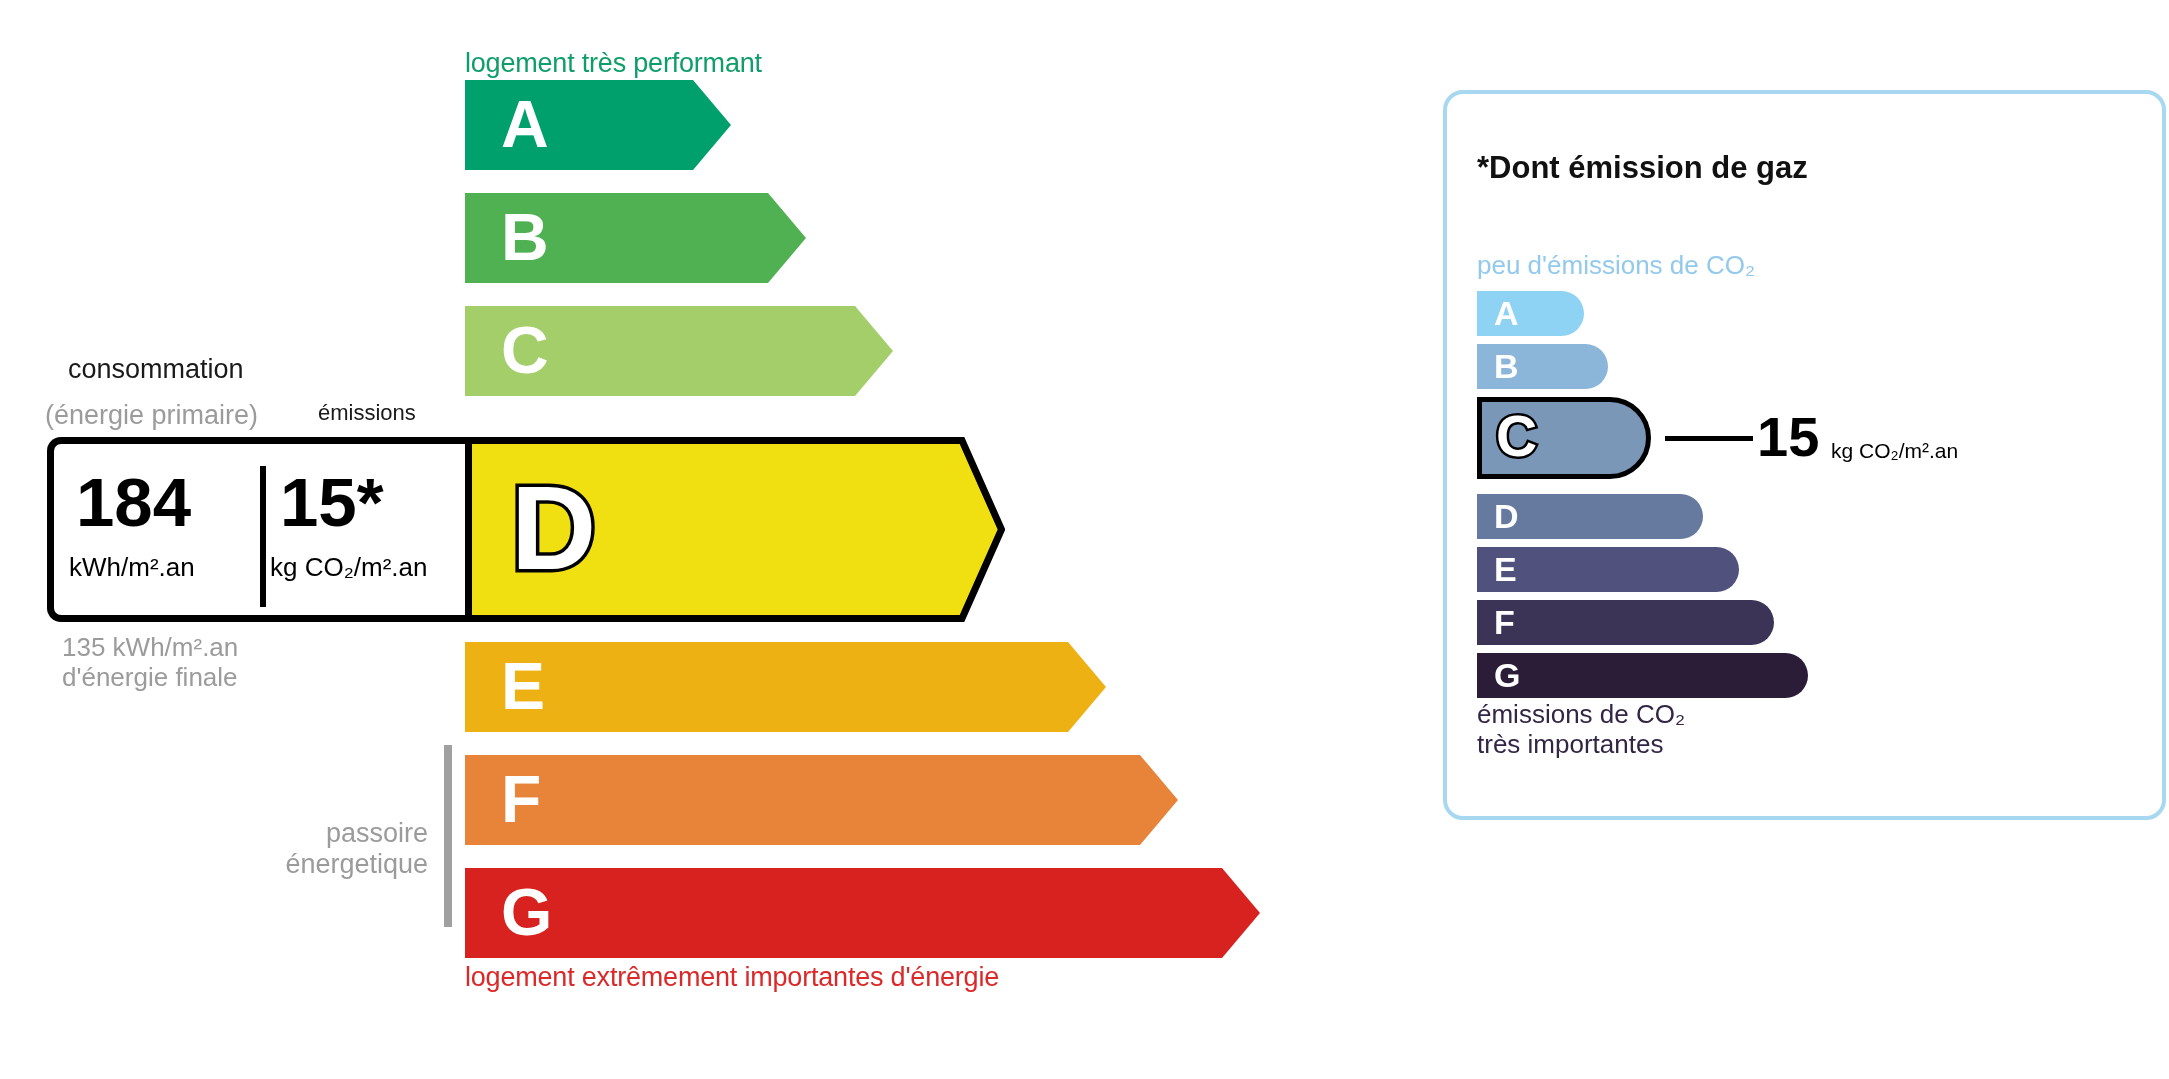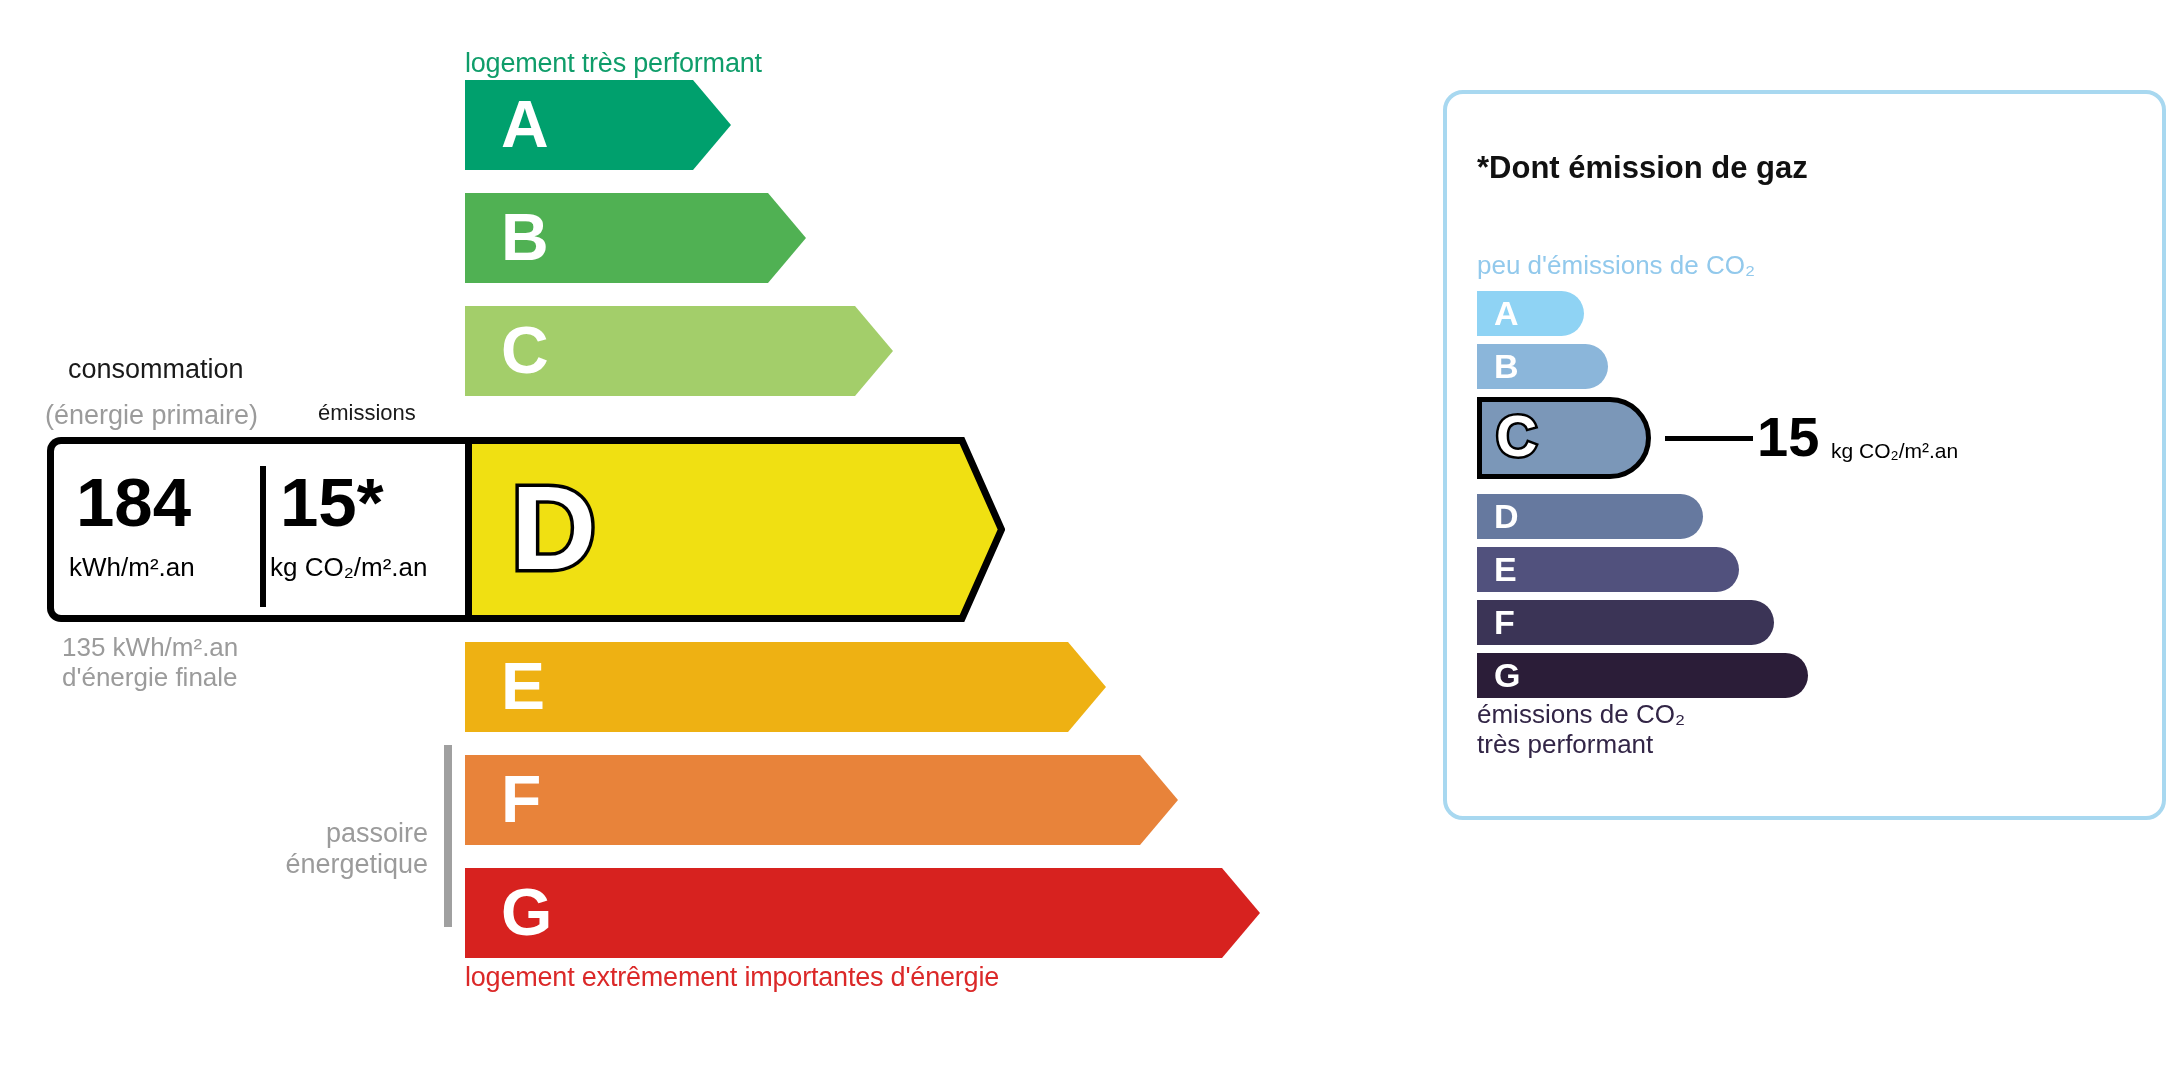--- a/index.html
+++ b/index.html
@@ -287,17 +287,17 @@
         <div class="co2-bar" style="top: 506px; width: 297px; background: rgb(59, 52, 86);">
           <span class="cl">F</span>
         </div>
         <div class="co2-bar" style="top: 559px; width: 331px; background: rgb(43, 29, 56);">
           <span class="cl">G</span>
         </div>
       </div>
 
     <div class="co2-bot-caption">
       <div>émissions de CO₂</div>
-      <div>très performant</div>
+      <div>très importantes</div>
     </div>
   </div>
 
 </div>
 
 </body></html>

